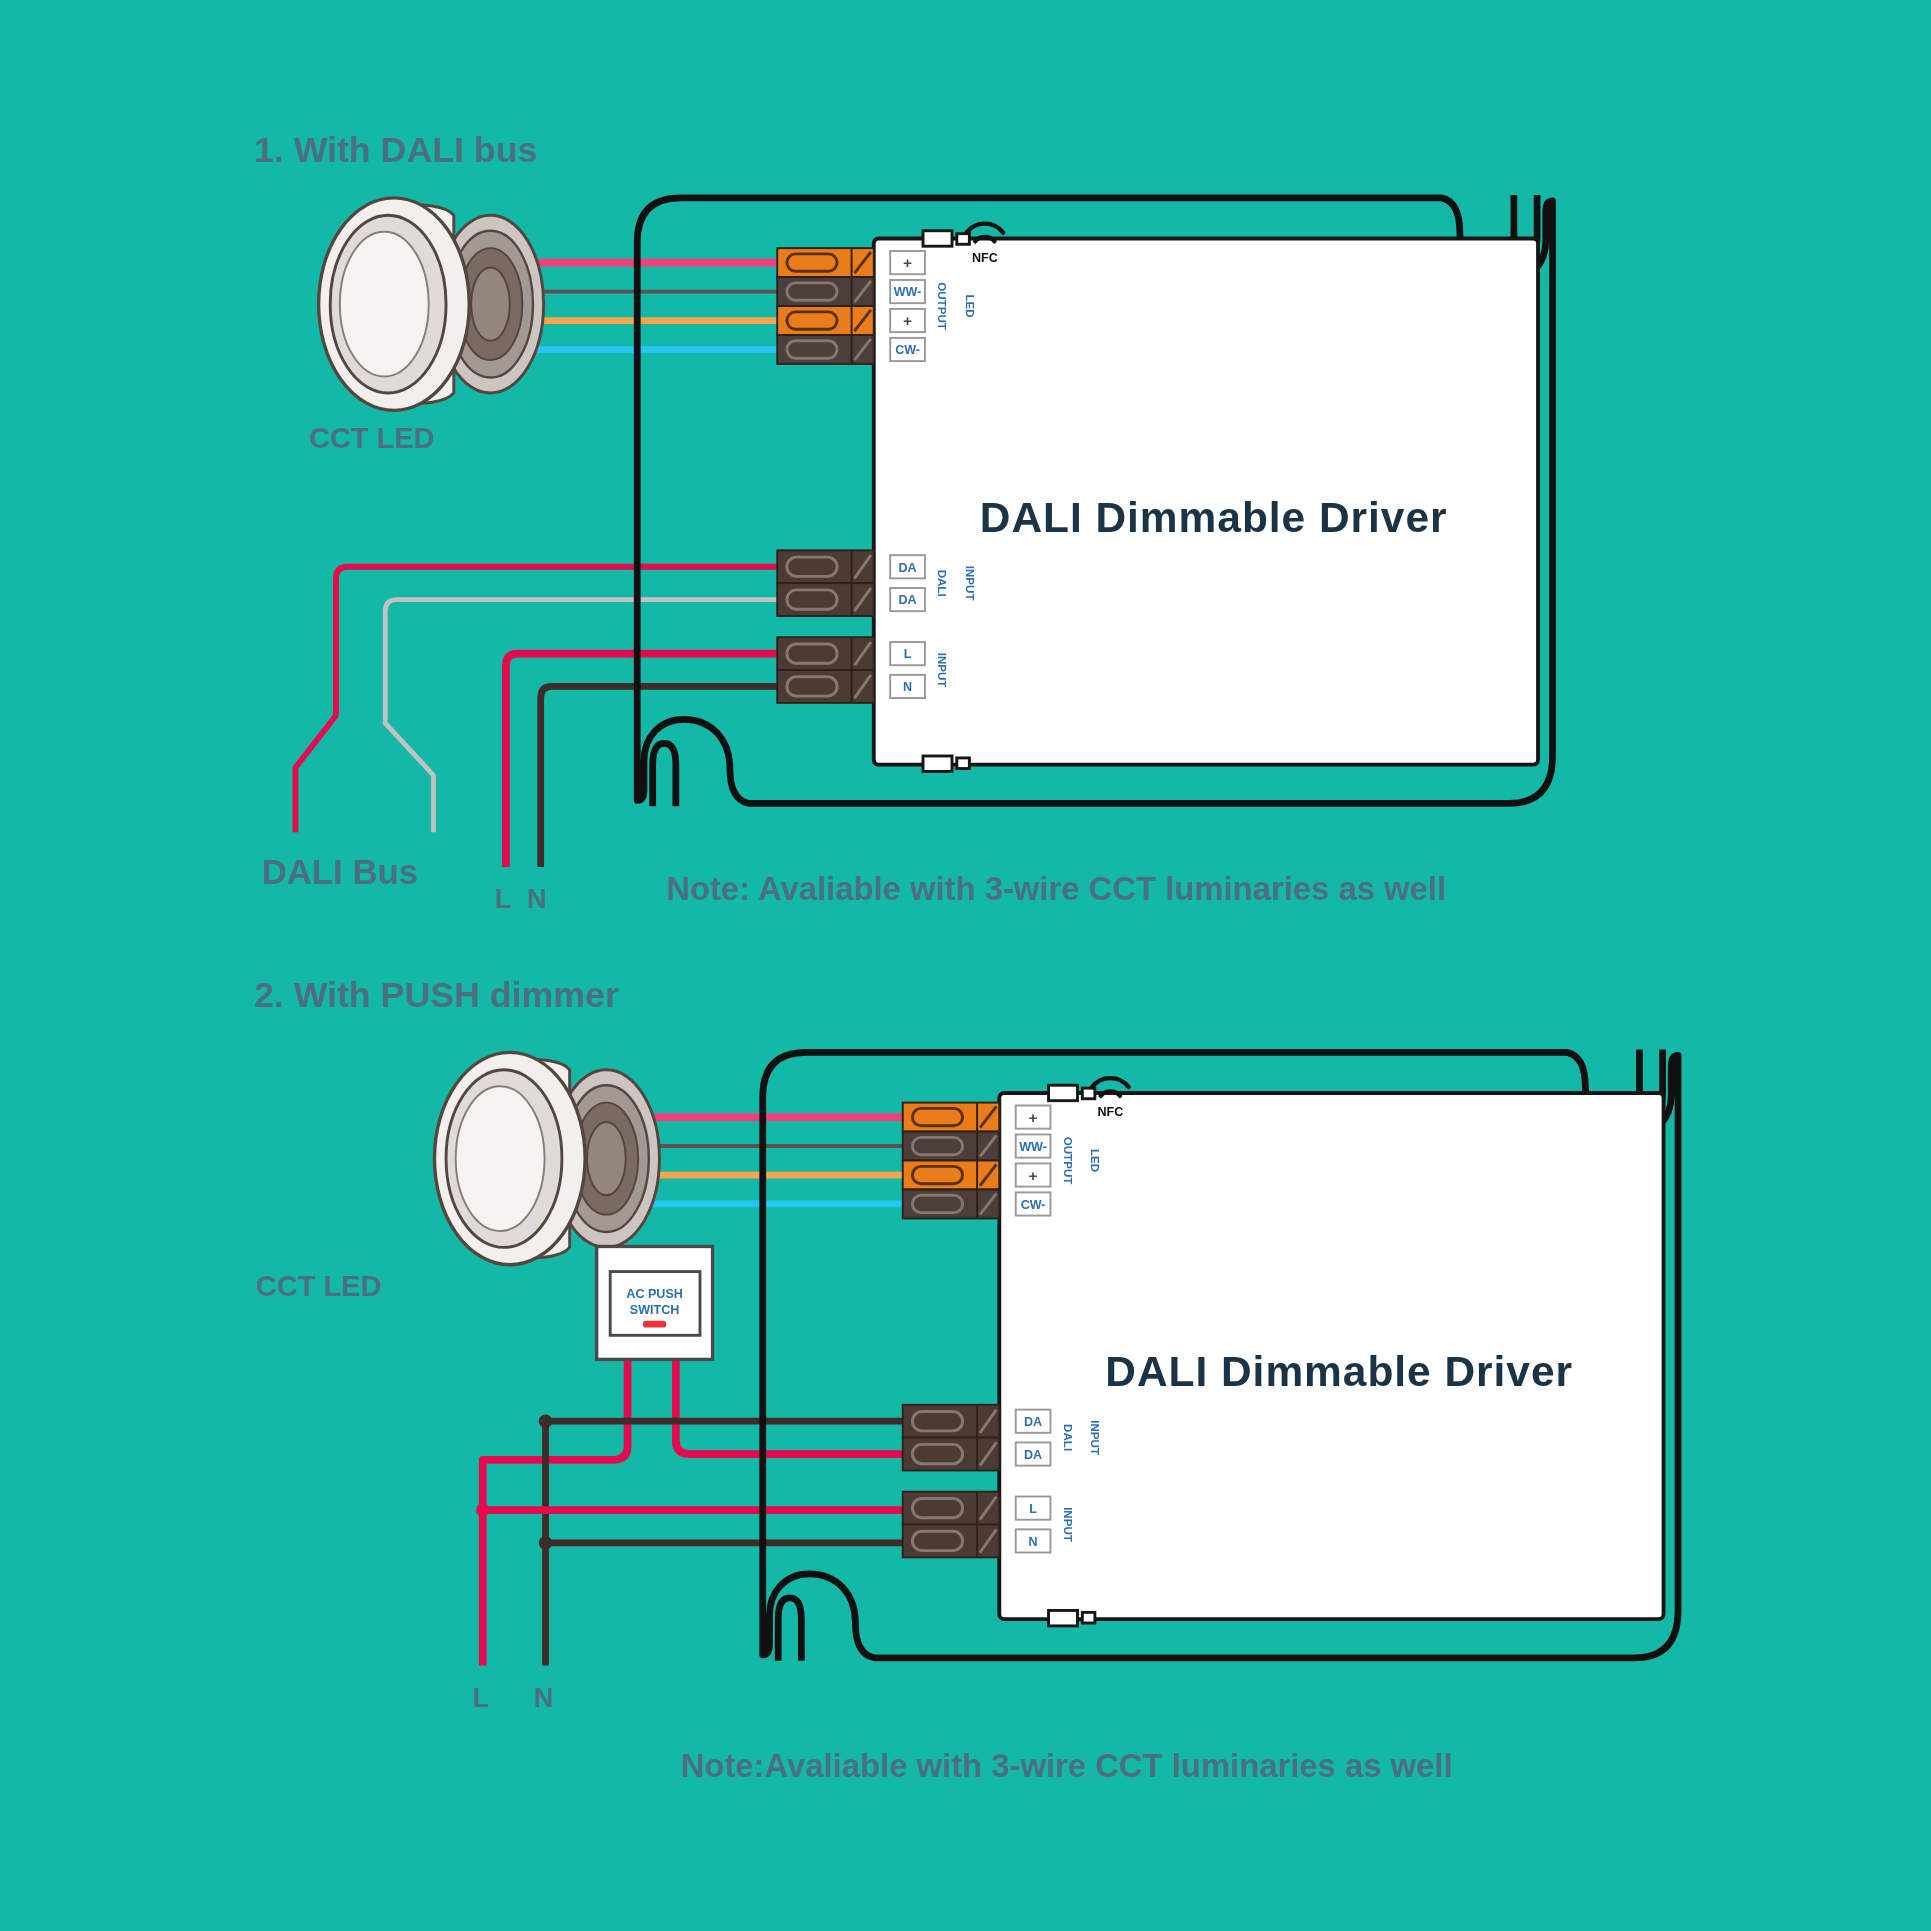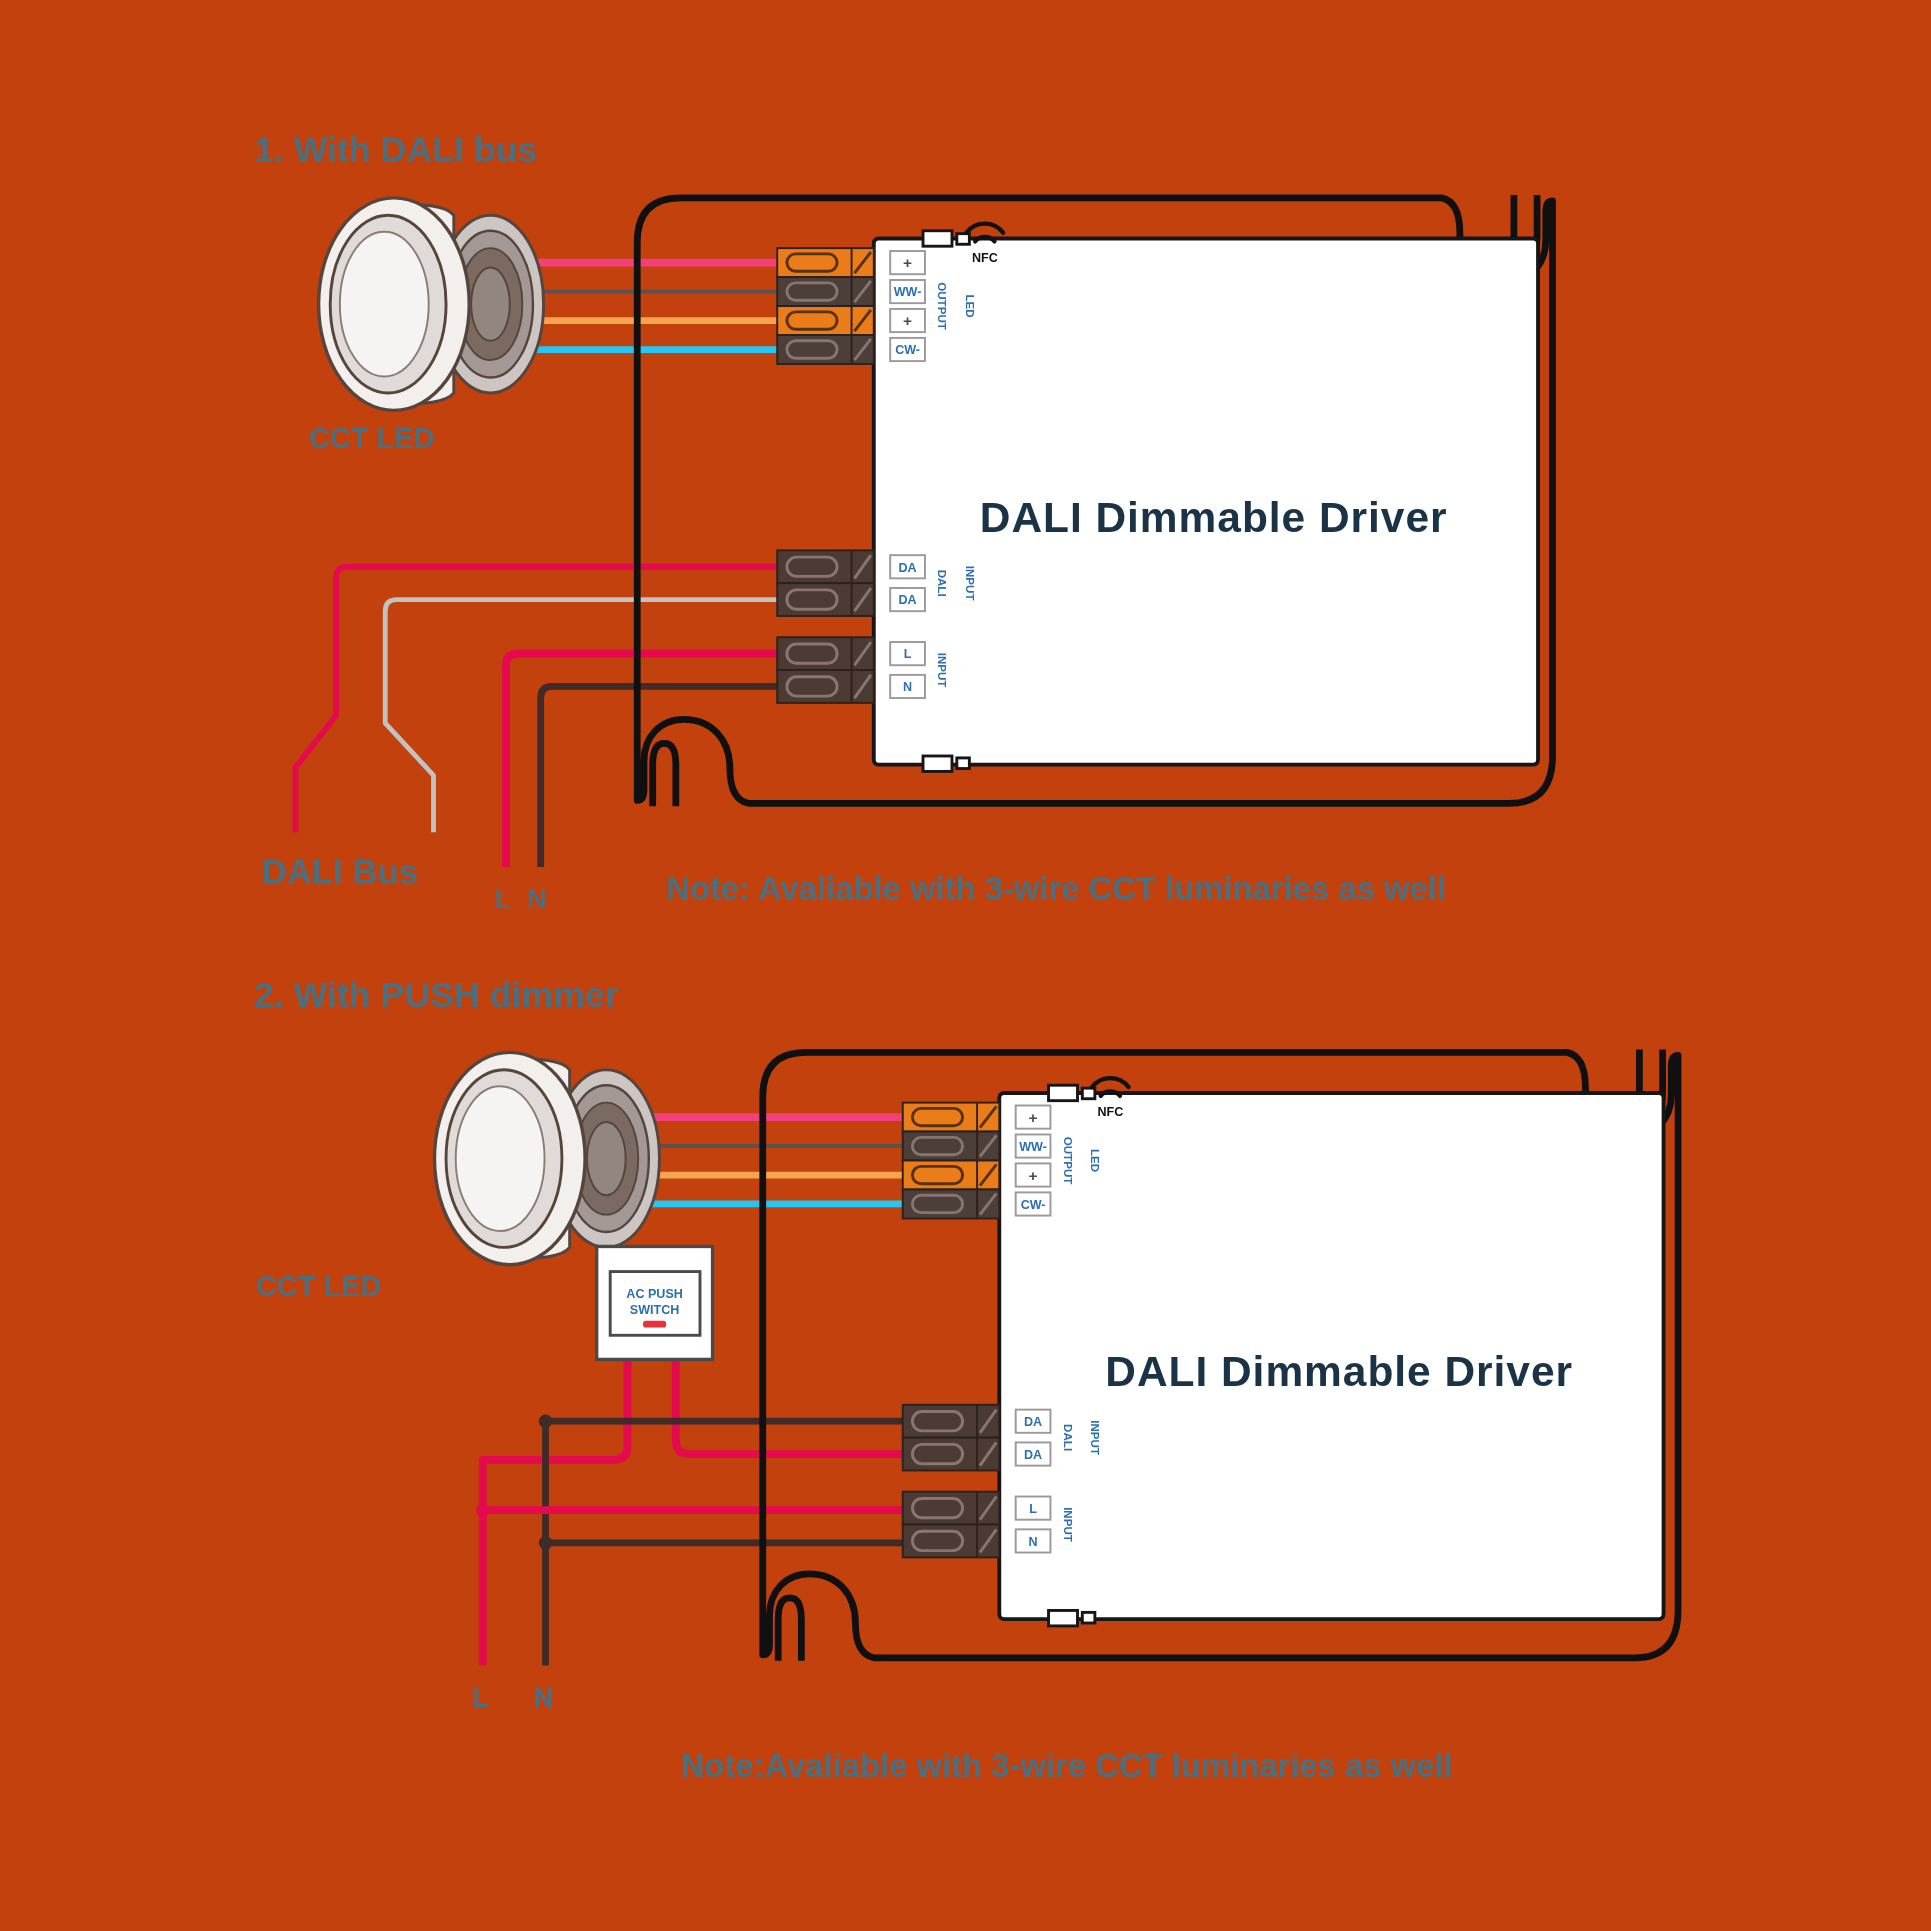--- a/index.html
+++ b/index.html
@@ -1,16 +1,16 @@
 <!DOCTYPE html>
 <html><head>
 <meta charset="utf-8">
 <style>
   html,body{margin:0;padding:0;background:#ffffff;}
-  .page{position:relative;width:1931px;height:1931px;background:#c2410c;overflow:hidden;
+  .page{position:relative;width:1931px;height:1931px;background:#14b8a6;overflow:hidden;
         font-family:"Liberation Sans", sans-serif;}
   svg text{font-family:"Liberation Sans", sans-serif;}
   .heading{font-size:37px;font-weight:700;fill:#4c6f80;}
   .note{font-size:34px;font-weight:700;fill:#4c6f80;}
   .biglabel{font-size:36px;font-weight:700;fill:#4c6f80;}
   .medlabel{font-size:30px;font-weight:700;fill:#4c6f80;}
   .lnlabel{font-size:28px;font-weight:700;fill:#4c6f80;}
   .drv-title{font-size:44px;font-weight:700;fill:#1b3347;letter-spacing:1px;}
   .termtxt{font-size:13px;font-weight:700;fill:#2d6fb0;}
   .plustxt{font-size:16px;font-weight:700;fill:#4a4a4a;}

